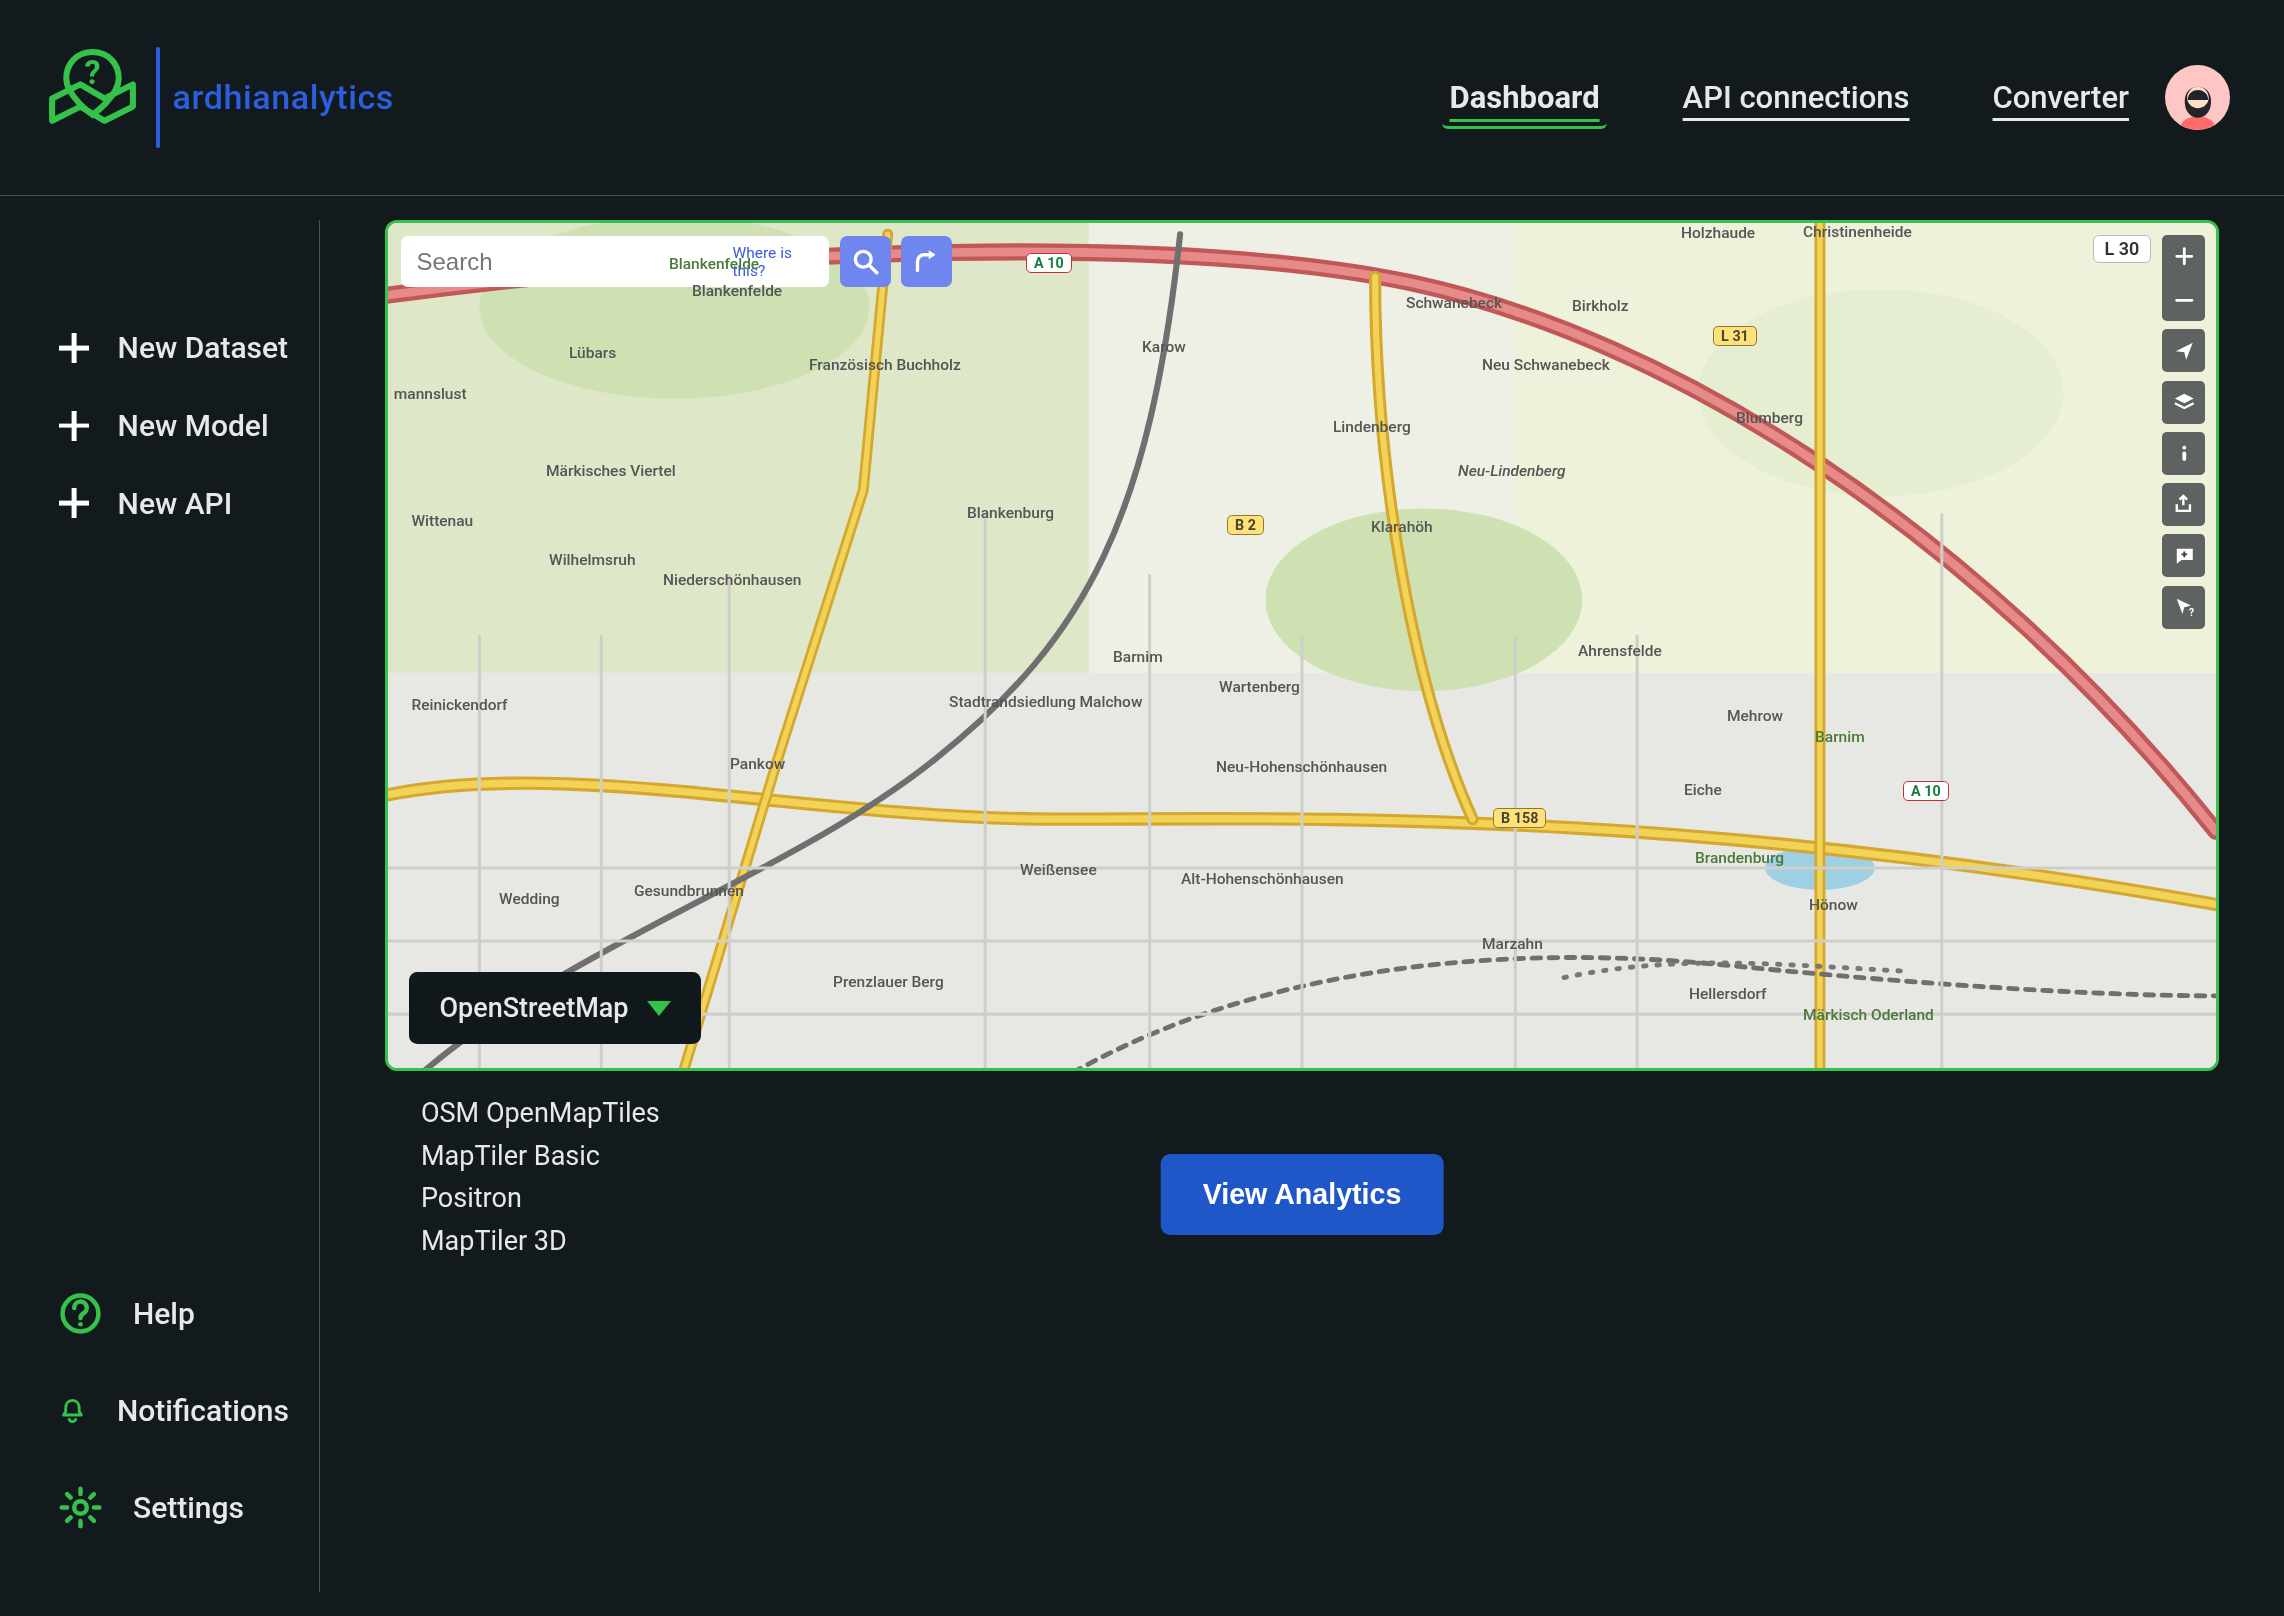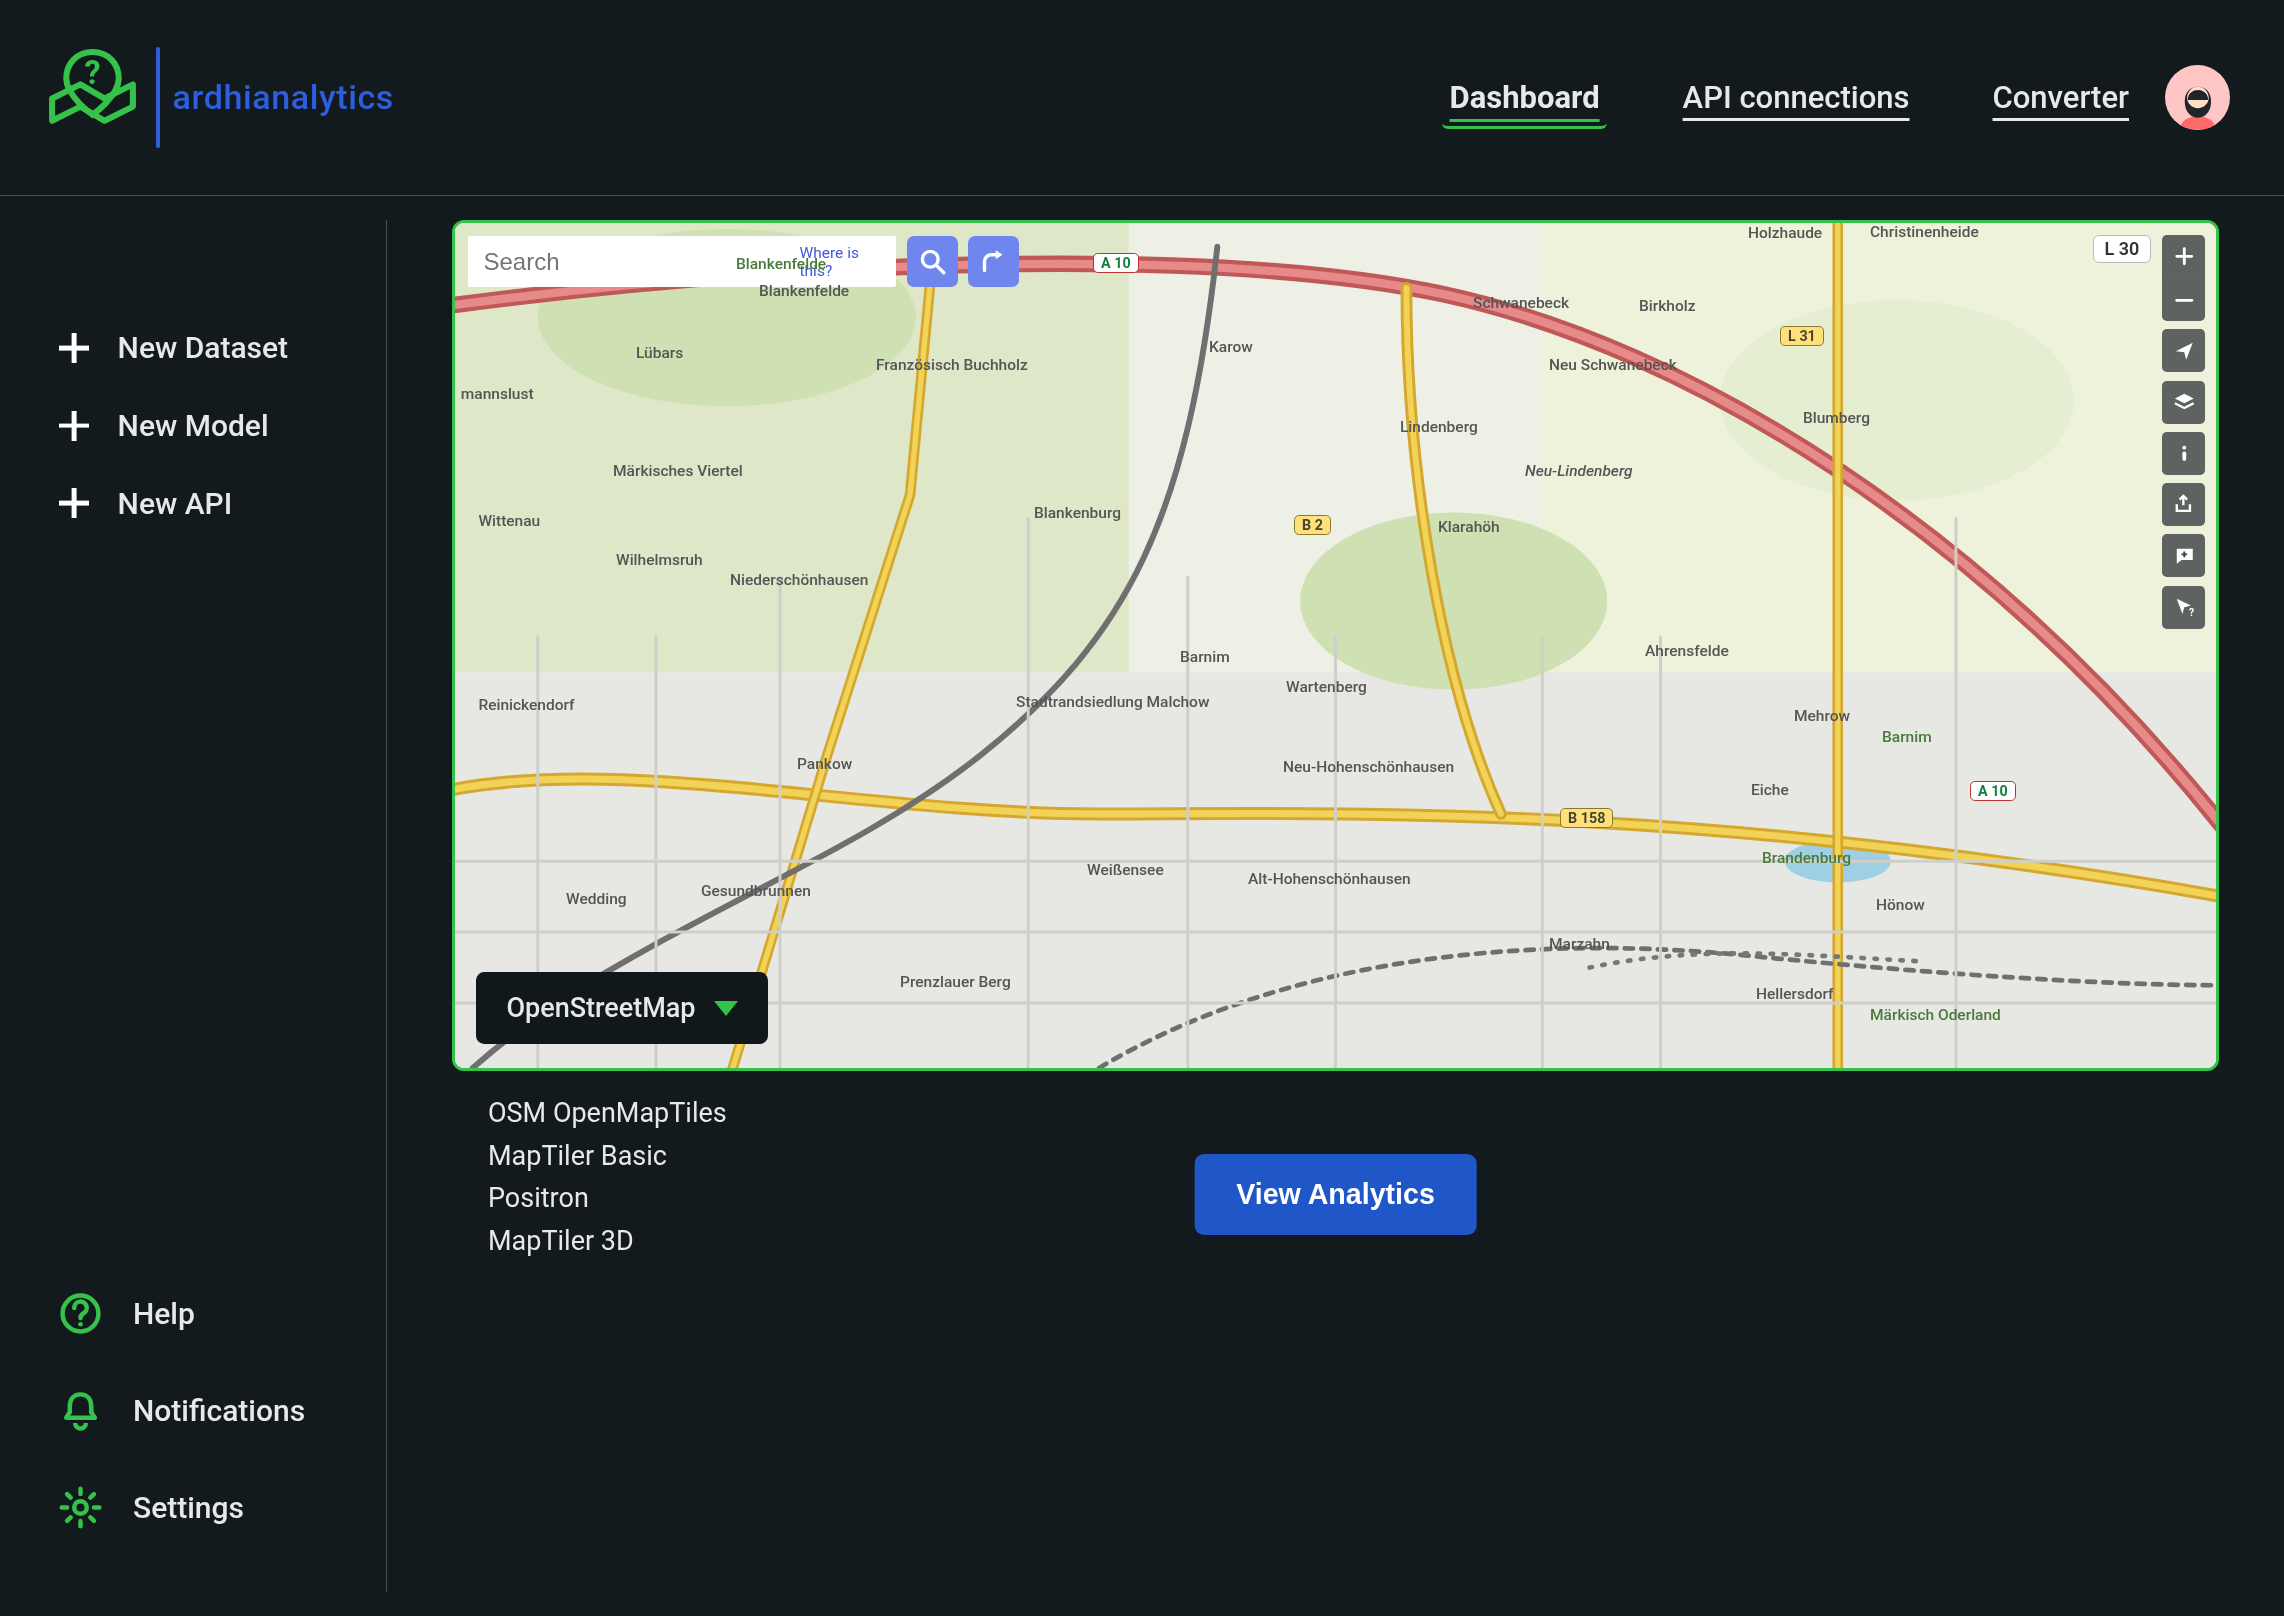--- a/index.html
+++ b/index.html
@@ -78,21 +78,21 @@
     cursor: pointer;
   }
   .avatar svg { width: 92%; height: 92%; }
 
   
   .body {
     display: flex;
     height: calc(100% - 196px);
   }
   .sidebar {
-    width: 387px;
+    width: 320px;
     padding: 89px 30px 36px 59px;
     display: flex;
     flex-direction: column;
     border-right: 1.2px solid #4a5153;
     margin-top: 24px;
     margin-bottom: 24px;
   }
   .side-item {
     display: flex;
     align-items: center;
@@ -149,21 +149,21 @@
   
   .map-search {
     position: absolute;
     top: 13px; left: 13px;
     display: flex;
     align-items: center;
     gap: 10.7px;
   }
   .search-field {
     background: #fff;
-    border-radius: 2px;
+    border-radius: 7px;
     height: 51px;
     display: flex; align-items: center;
     padding: 0 12px 0 15.5px;
     width: 428px;
   }
   .search-field input {
     border: none; outline: none;
     font-size: 24px;
     color: #222;
     flex: 1;

